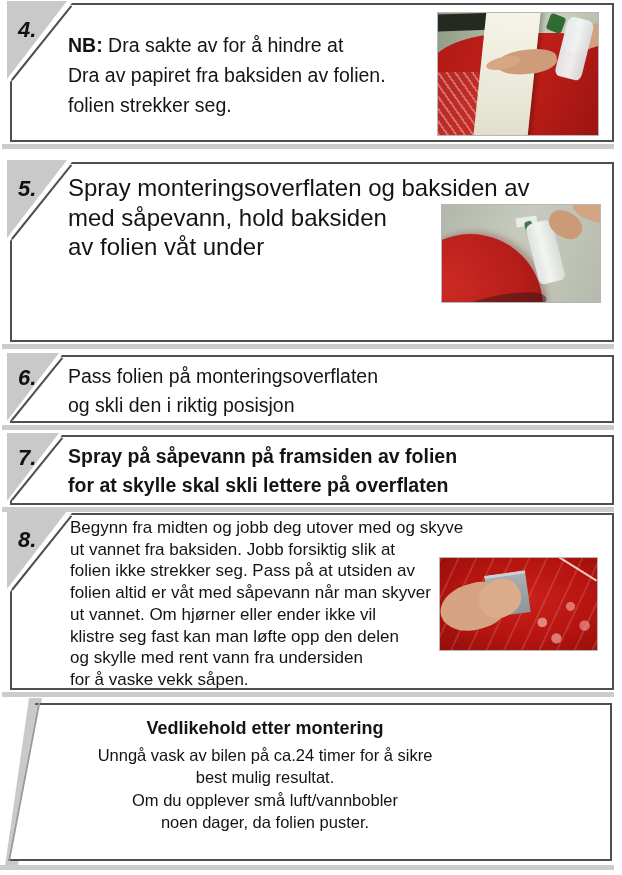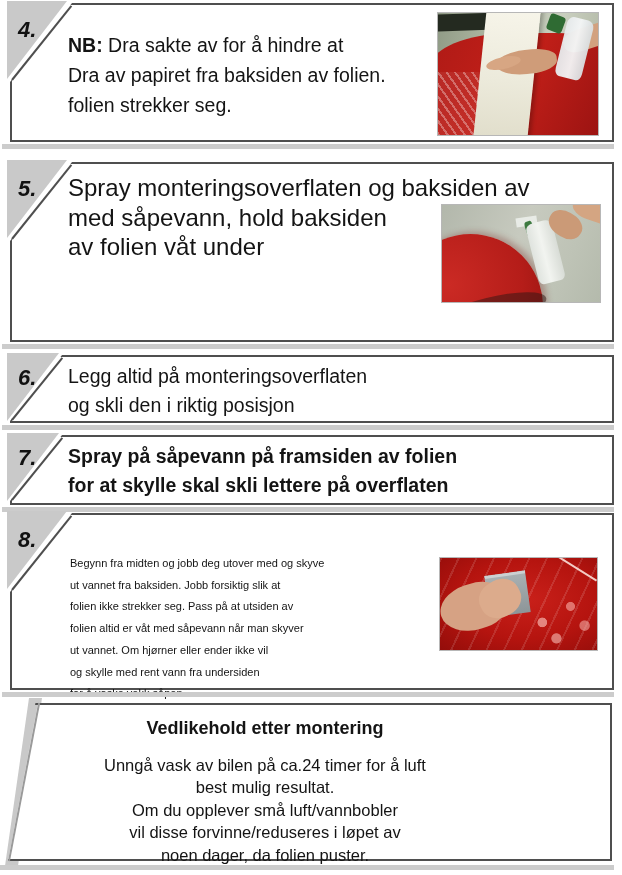--- a/index.html
+++ b/index.html
@@ -22,21 +22,21 @@
   .small .diag{width:80px;transform:translateY(62px) rotate(-51deg);}
 
   .num{position:absolute;top:12px;left:6px;font-size:22px;font-weight:700;font-style:italic;color:#111;}
   .small .num{top:8px;}
 
   .content{position:absolute;left:56px;}
   .line{white-space:nowrap;}
   .fs-big{font-size:19.5px;line-height:30px;}
   .fs-big5{font-size:24px;line-height:29.5px;}
   .fs-big67{font-size:19.5px;line-height:28.5px;}
-  .fs-small{font-size:11px;line-height:21.7px;margin-top:36px;}
+  .fs-small{font-size:17px;line-height:21.7px;}
   .nb{font-weight:700;}
 
   
   .photo{position:absolute;overflow:hidden;outline:1px solid rgba(50,50,50,.35);}
   .photo *{position:absolute;}
 
   .photo4{left:426px;top:8px;width:160px;height:122px;
           background:linear-gradient(100deg,#8f9a85,#b7bfaa 40%,#c9cfbf 70%,#aeb5a2);}
   .p4-dark{top:0;left:0;width:58%;height:14%;background:#242a20;transform:skewY(-2deg);}
   .p4-red{top:16%;left:-5%;width:115%;height:95%;
@@ -102,21 +102,21 @@
   
   .maint{position:absolute;left:8px;top:703px;width:604px;height:158px;}
   .m-gray{position:absolute;top:-5px;left:-3px;width:42px;height:168px;background:#c9c9c9;
           clip-path:polygon(24px 0,37px 0,13px 100%,0 100%);}
   .m-bg{position:absolute;inset:0;background:#fff;clip-path:polygon(30px 0,100% 0,100% 100%,0 100%);}
   .m-border{position:absolute;inset:0;border:2px solid #4f4f4f;border-left:0;
             clip-path:polygon(28px -3px,calc(100% + 3px) -3px,calc(100% + 3px) calc(100% + 3px),-3px calc(100% + 3px));}
   .m-slant{position:absolute;left:0;bottom:0;width:2px;height:161px;background:#9a9a9a;
            transform-origin:0 100%;transform:rotate(10.8deg);}
   .m-content{position:absolute;left:30px;right:120px;top:13px;text-align:center;}
-  .m-title{font-size:18px;font-weight:700;line-height:24px;margin-bottom:14px;}
+  .m-title{font-size:18px;font-weight:700;line-height:24px;margin-bottom:4px;}
   .m-line{font-size:16.5px;line-height:22.4px;}
 </style>
 </head>
 <body>
 
 <div id="page">
 
   <section class="step s4">
     <div class="notch"></div>
     <div class="corner"></div>
@@ -162,21 +162,21 @@
     </div>
     <div class="shadow"></div>
   </section>
 
   <section class="step s6 small">
     <div class="notch"></div>
     <div class="corner"></div>
     <div class="diag"></div>
     <div class="num">6.</div>
     <div class="content fs-big67">
-      <div class="line">Legg altid på monteringsoverflaten</div>
+      <div class="line">Pass folien på monteringsoverflaten</div>
       <div class="line">og skli den i riktig posisjon</div>
     </div>
     <div class="shadow"></div>
   </section>
 
   <section class="step s7 small">
     <div class="notch"></div>
     <div class="corner"></div>
     <div class="diag"></div>
     <div class="num">7.</div>
@@ -191,20 +191,21 @@
     <div class="notch"></div>
     <div class="corner"></div>
     <div class="diag"></div>
     <div class="num">8.</div>
     <div class="content fs-small">
       <div class="line">Begynn fra midten og jobb deg utover med og skyve</div>
       <div class="line">ut vannet fra baksiden. Jobb forsiktig slik at</div>
       <div class="line">folien ikke strekker seg. Pass på at utsiden av</div>
       <div class="line">folien altid er våt med såpevann når man skyver</div>
       <div class="line">ut vannet.  Om hjørner eller ender ikke vil</div>
+      <div class="line">klistre seg fast kan man løfte opp den delen</div>
       <div class="line">og skylle med rent vann fra undersiden</div>
       <div class="line">for å vaske vekk såpen.</div>
     </div>
     <div class="photo photo8" title="photo-squeegee-pushing-out-water-on-red-foil">
       <div class="p8-streaks"></div>
       <div class="p8-drops"></div>
       <div class="p8-line"></div>
       <div class="p8-squeegee"></div>
       <div class="p8-hand"></div>
       <div class="p8-fingers"></div>
@@ -212,22 +213,21 @@
     <div class="shadow"></div>
   </section>
 
   <section class="maint">
     <div class="m-gray"></div>
     <div class="m-bg"></div>
     <div class="m-border"></div>
     <div class="m-slant"></div>
     <div class="m-content">
       <div class="m-title">Vedlikehold etter montering</div>
-      <div class="m-line">Unngå vask av bilen på ca.24 timer for å luft</div>
+      <div class="m-line">Unngå vask av bilen på ca.24 timer for å sikre</div>
       <div class="m-line">best mulig resultat.</div>
       <div class="m-line">Om du opplever små luft/vannbobler</div>
-      <div class="m-line">vil disse forvinne/reduseres i løpet av</div>
       <div class="m-line">noen dager, da folien puster.</div>
     </div>
     <div class="shadow"></div>
   </section>
 
 </div>
 
 </body></html>

